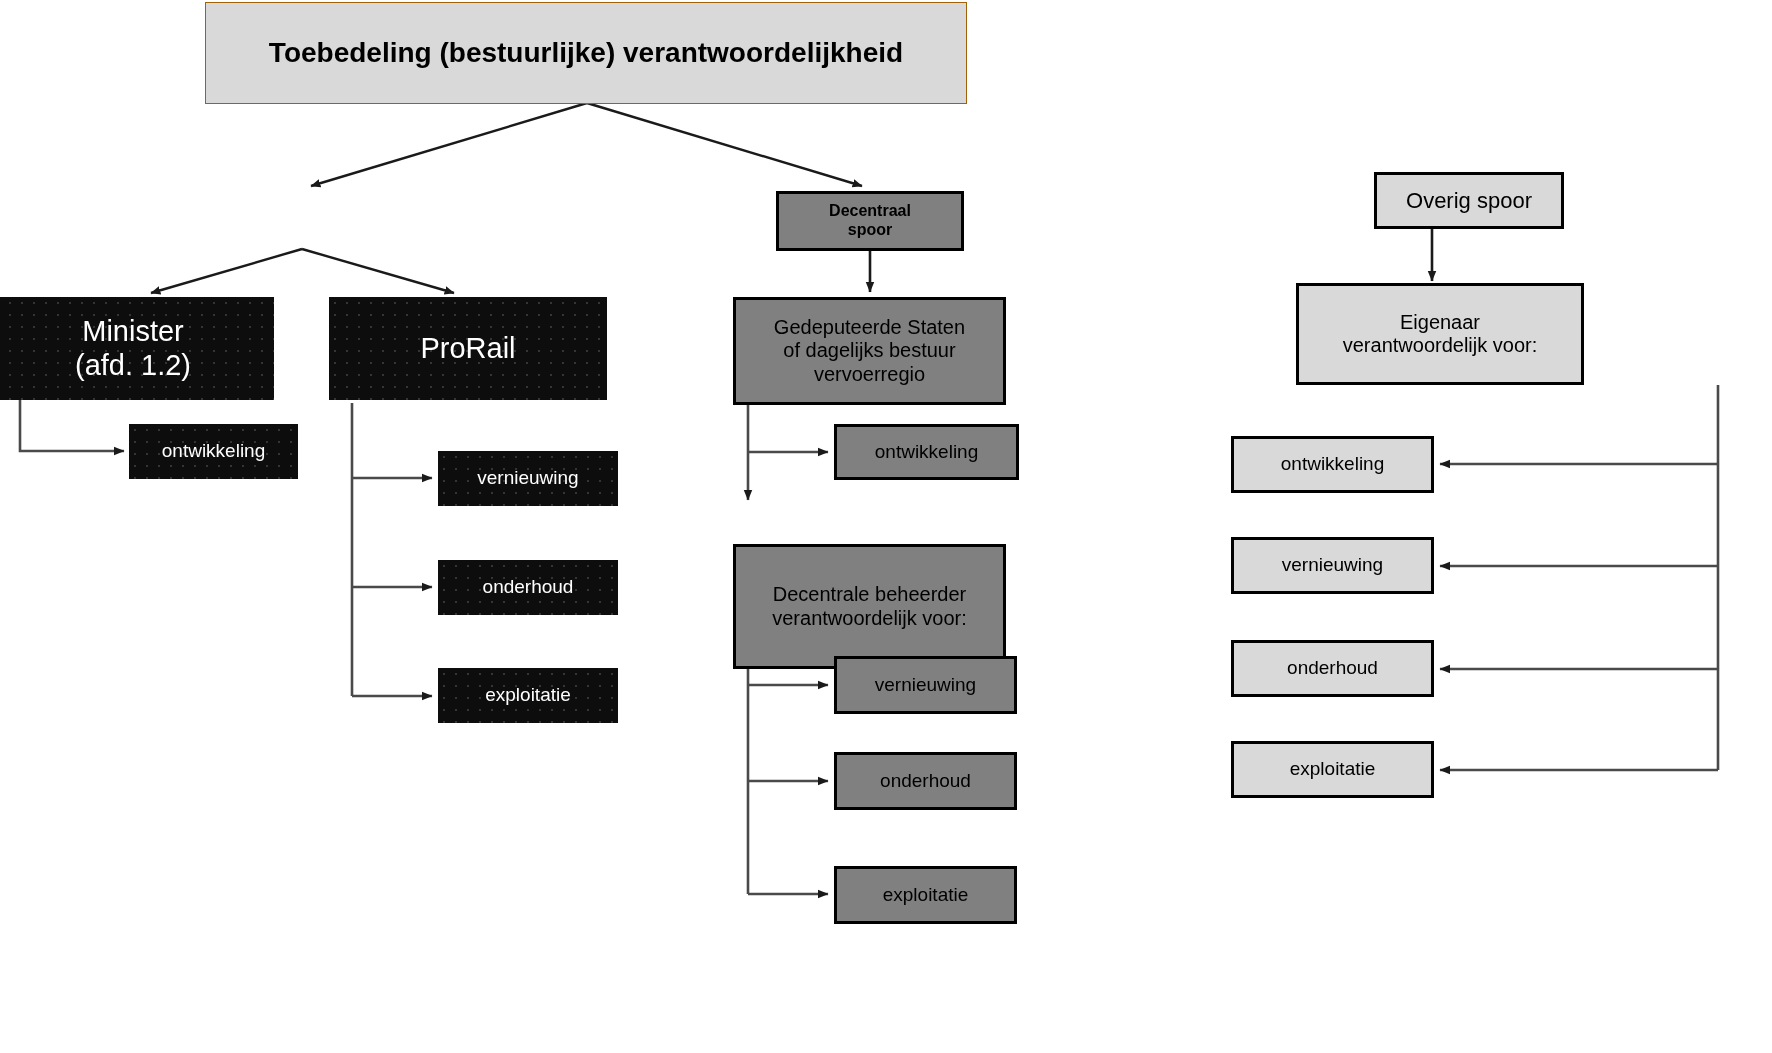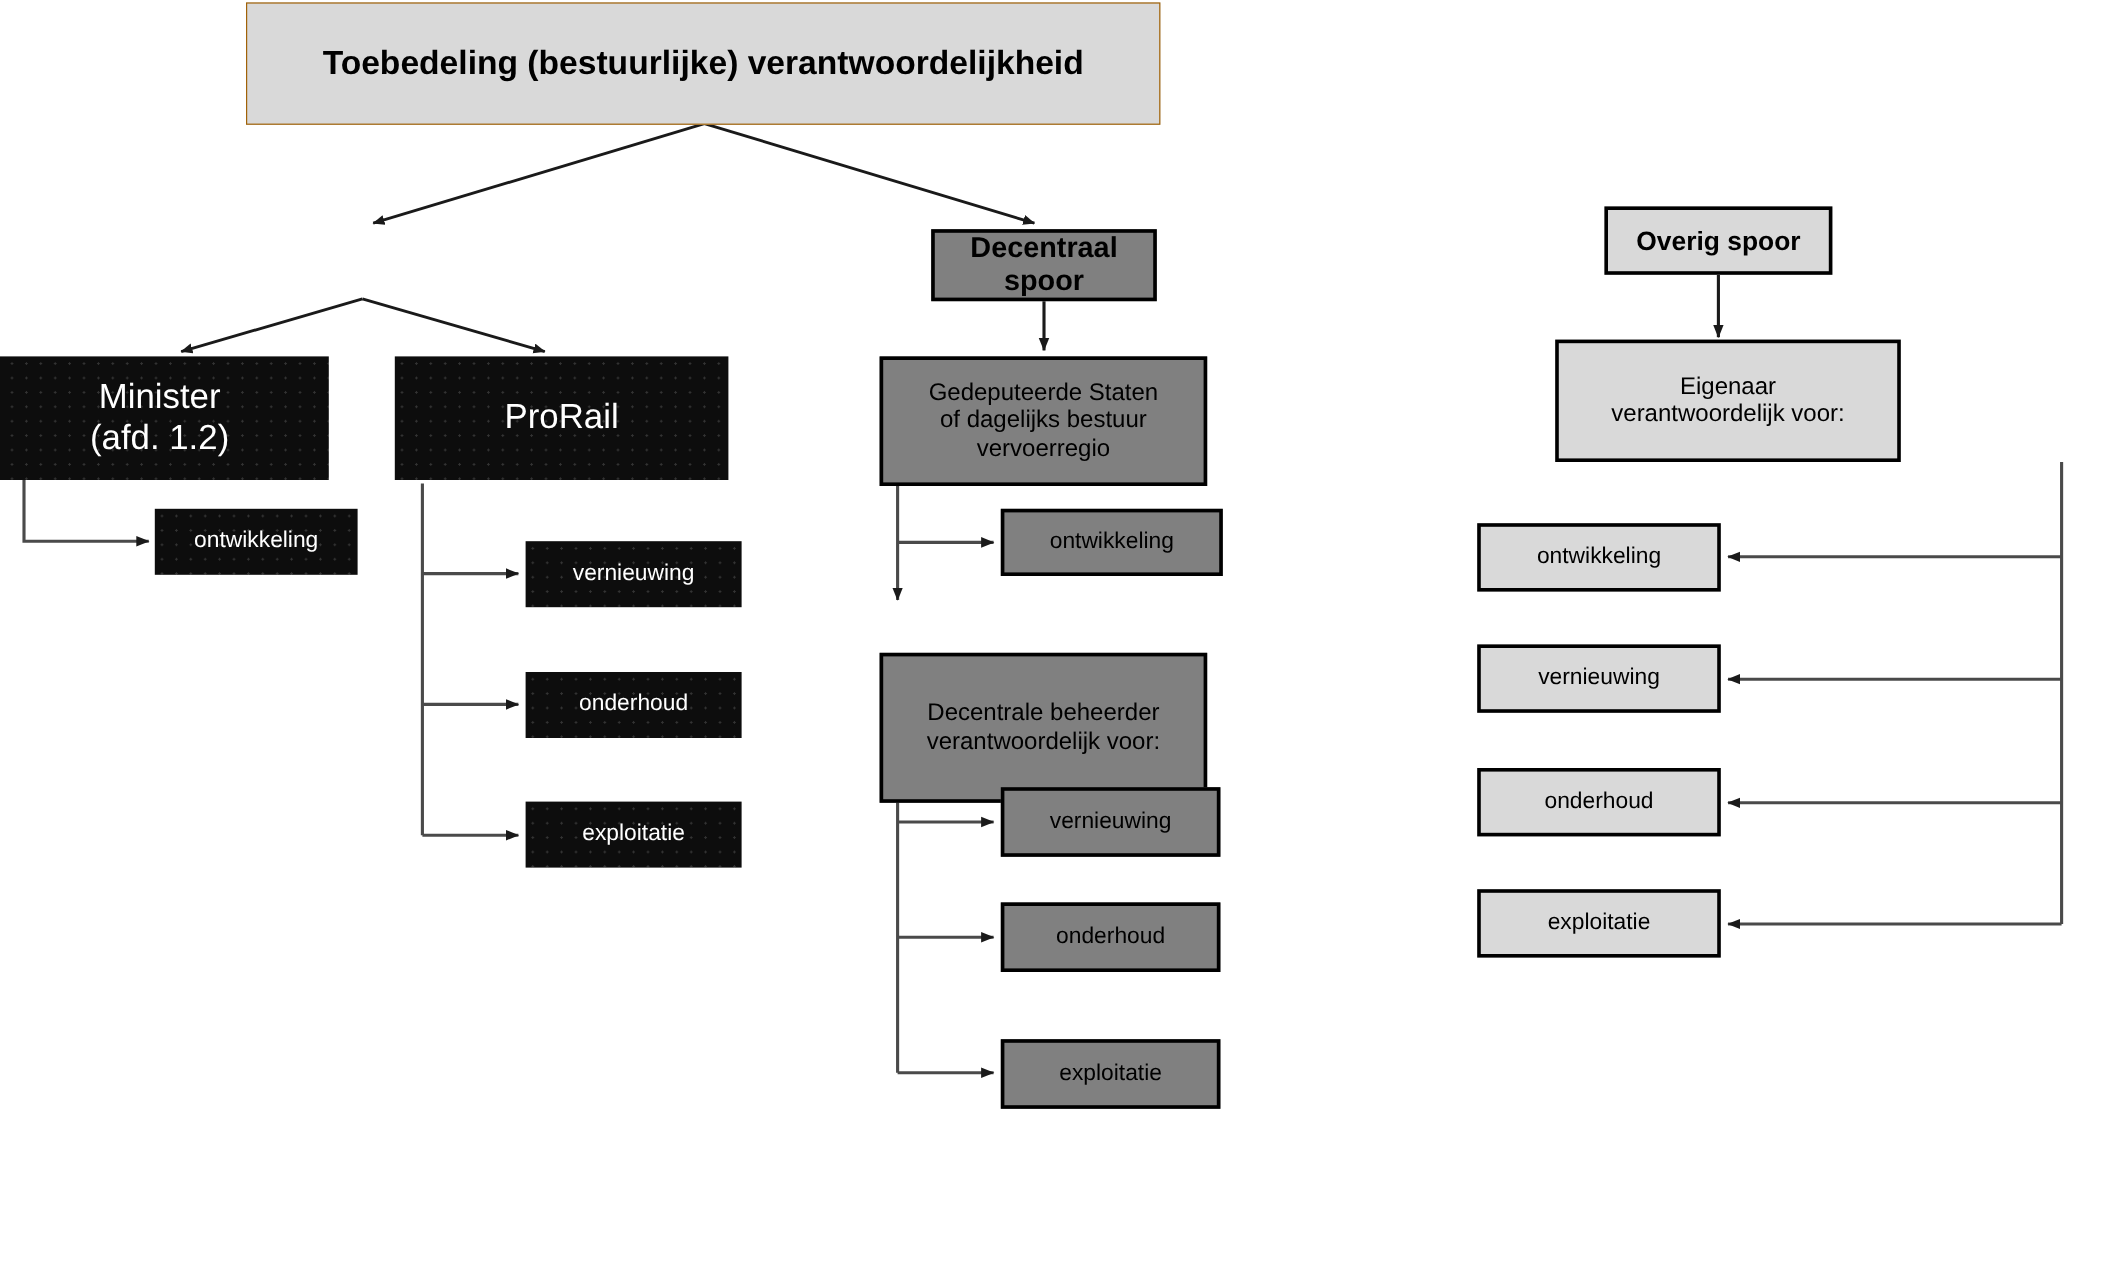--- a/index.html
+++ b/index.html
@@ -55,21 +55,21 @@
     background: #808080;
     border: 3px solid #000000;
     color: #000000;
   }
   .v-gray-bold { font-weight: bold; }
   .v-light {
     background: #d9d9d9;
     border: 3px solid #000000;
     color: #000000;
   }
-  .v-light-bold { font-weight: bold; }
+  .v-light-bold { font-weight: normal; margin-left: 37px; }
 </style>
 </head>
 <body>
 
 <div id="canvas">
 
   <svg class="connectors" viewBox="0 0 1772 1053" xmlns="http://www.w3.org/2000/svg">
     <defs>
       <marker id="ah-dark" markerWidth="11" markerHeight="11" refX="9.4" refY="4.2" orient="auto" markerUnits="userSpaceOnUse">
         <path d="M0,0 L10,4.2 L0,8.4 z" fill="#1a1a1a"></path>
@@ -136,21 +136,21 @@
   <div class="node v-dark" style="left:438px; top:451px; width:180px; height:55px; font-size:19px;">
     <span>vernieuwing</span>
   </div>
   <div class="node v-dark" style="left:438px; top:560px; width:180px; height:55px; font-size:19px;">
     <span>onderhoud</span>
   </div>
   <div class="node v-dark" style="left:438px; top:668px; width:180px; height:55px; font-size:19px;">
     <span>exploitatie</span>
   </div>
 
-  <div class="node v-gray v-gray-bold" style="left:776px; top:191px; width:188px; height:60px; font-size:24px;">
+  <div class="node v-gray v-gray-bold" style="left:776px; top:191px; width:188px; height:60px; font-size:16px;">
     <span>
       <span>Decentraal</span><br>
       <span>spoor</span>
     </span>
   </div>
 
   <div class="node v-gray" style="left:733px; top:297px; width:273px; height:108px; font-size:20px;">
     <span>
       <span>Gedeputeerde Staten</span><br>
       <span>of dagelijks bestuur</span><br>

